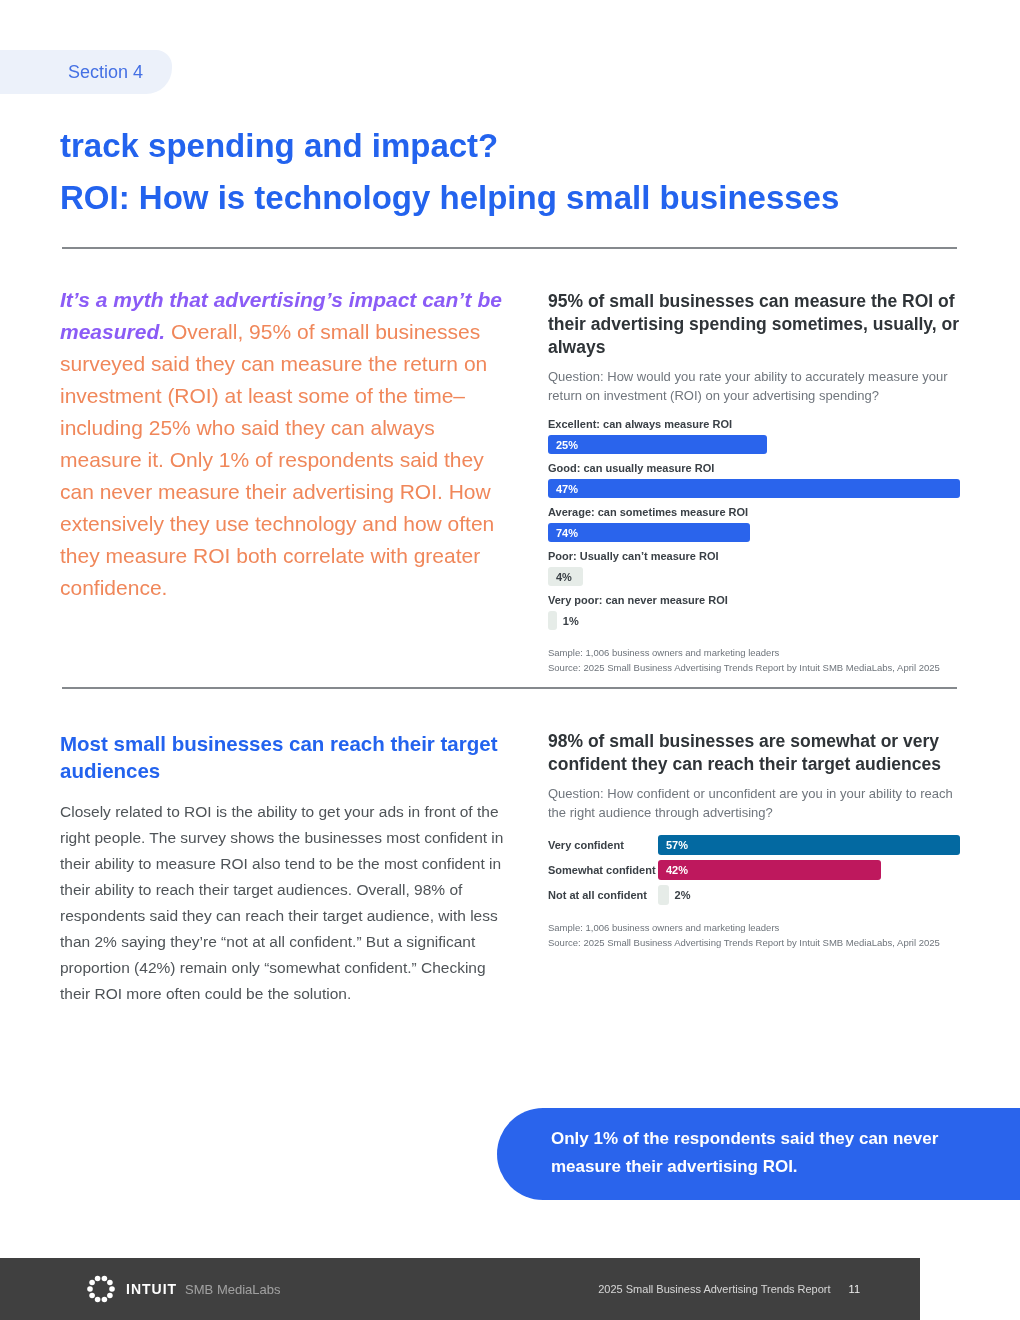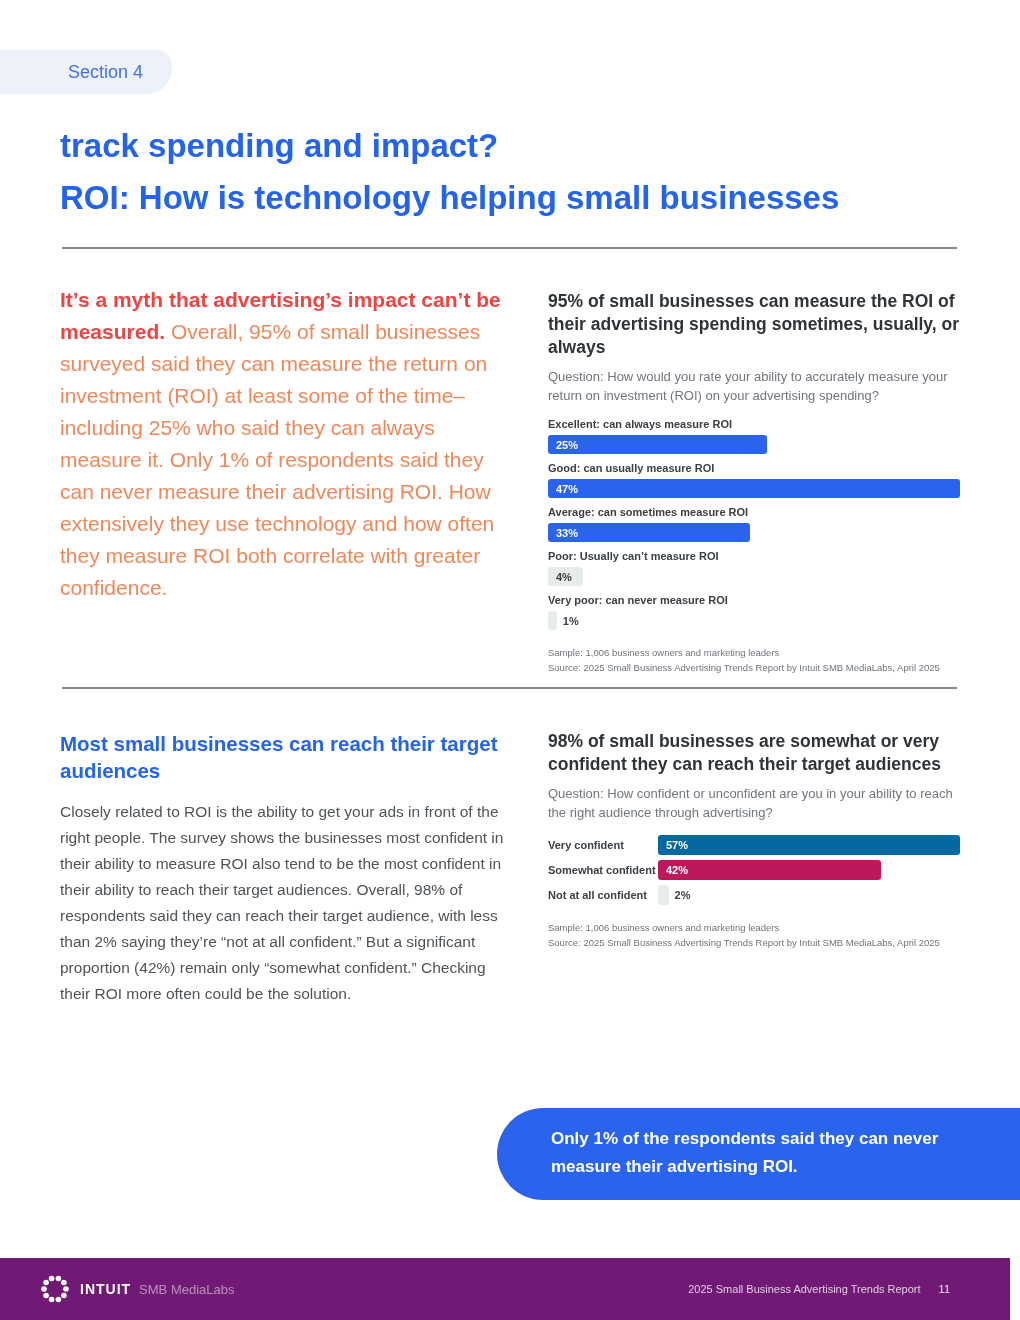--- a/index.html
+++ b/index.html
@@ -20,21 +20,21 @@
     font-size:33px;font-weight:bold;color:#2363EE;line-height:52px;
   }
   .page-title span{display:block;}
   
   .divider{position:absolute;left:62px;width:895px;height:0;border-top:2px solid #85898D;}
   .divider.d1{top:247px;}
   .divider.d2{top:687px;}
   
   .s1-left{position:absolute;left:60px;top:284px;width:455px;}
   .s1-left p{margin:0;font-size:21px;line-height:32px;color:#F0875A;}
-  .s1-left p b{color:#ef4444;}
+  .s1-left p b{color:#8b5cf6;font-style:italic;}
   
   .col-right{position:absolute;left:548px;width:412px;}
   .cr1{top:290px;}
   .cr2{top:730px;}
   .chart-heading{margin:0;font-size:17.5px;font-weight:bold;color:#2F3438;line-height:23px;}
   .chart-question{margin:9px 0 0 0;font-size:13px;color:#70767D;line-height:18.5px;}
   .chart-box{margin-top:13px;}
   .chart-note{margin-top:15px;font-size:9.5px;color:#6E747B;line-height:15px;}
   
   .c-track{display:flex;align-items:center;height:19px;}
@@ -54,22 +54,22 @@
   .s2-left h3{margin:0;font-size:20.5px;font-weight:bold;color:#2363EE;line-height:27px;}
   .s2-left p{margin:15px 0 0 0;font-size:15.5px;line-height:26px;color:#4F5458;}
   
   .callout{
     position:absolute;left:497px;top:1108px;width:523px;height:92px;
     background:#2A64EC;border-radius:46px 0 0 46px;box-sizing:border-box;
     padding:17px 30px 0 54px;color:#ffffff;font-size:17px;font-weight:bold;line-height:28px;
   }
   
   .footer{
-    position:absolute;left:0;top:1258px;width:1010px;height:62px;background:#701a75;
-    display:flex;align-items:center;box-sizing:border-box;padding:0 60px 0 40px;
+    position:absolute;left:0;top:1258px;width:920px;height:62px;background:#404040;
+    display:flex;align-items:center;box-sizing:border-box;padding:0 60px 0 86px;
   }
   .footer .logo{width:30px;height:30px;flex:none;}
   .footer .brand{margin-left:10px;font-size:14px;font-weight:bold;letter-spacing:1px;color:#ffffff;}
   .footer .brand-suffix{margin-left:8px;font-size:13px;color:rgba(255,255,255,0.5);}
   .footer .f-right{margin-left:auto;font-size:11px;color:rgba(255,255,255,0.78);}
   .footer .f-page{margin-left:18px;color:rgba(255,255,255,0.92);}
 </style>
 </head>
 <body>
 
@@ -107,21 +107,21 @@
           <div class="c-track">
             <div class="c-bar" style="width: 100%; background: rgb(42, 100, 236);">
               <span class="c-val">47%</span>
             </div>
           </div>
         </div>
         <div class="c1-row">
           <div class="c1-cat">Average: can sometimes measure ROI</div>
           <div class="c-track">
             <div class="c-bar" style="width: 48.94%; background: rgb(42, 100, 236);">
-              <span class="c-val">33%</span>
+              <span class="c-val">74%</span>
             </div>
           </div>
         </div>
         <div class="c1-row">
           <div class="c1-cat">Poor: Usually can’t measure ROI</div>
           <div class="c-track">
             <div class="c-bar muted" style="width: 8.51%; background: rgb(230, 236, 232);">
               <span class="c-val">4%</span>
             </div>
           </div>

